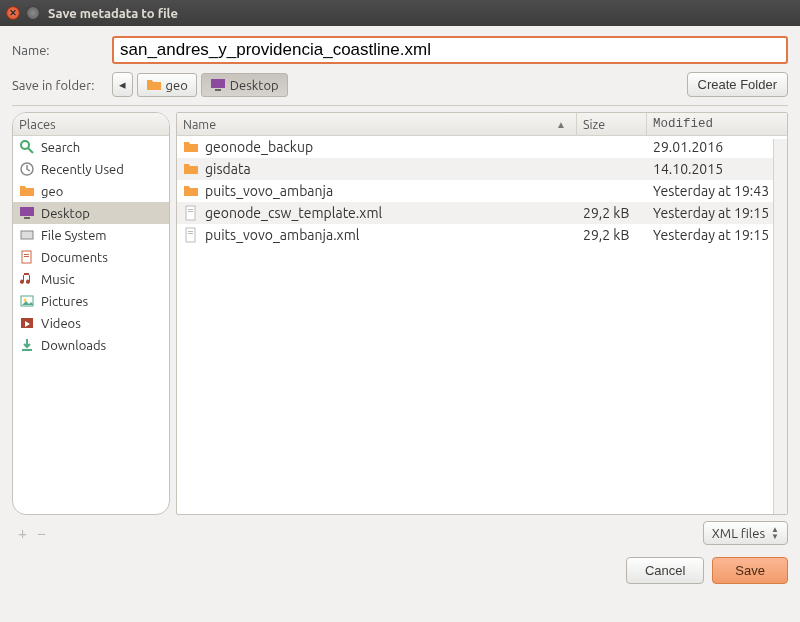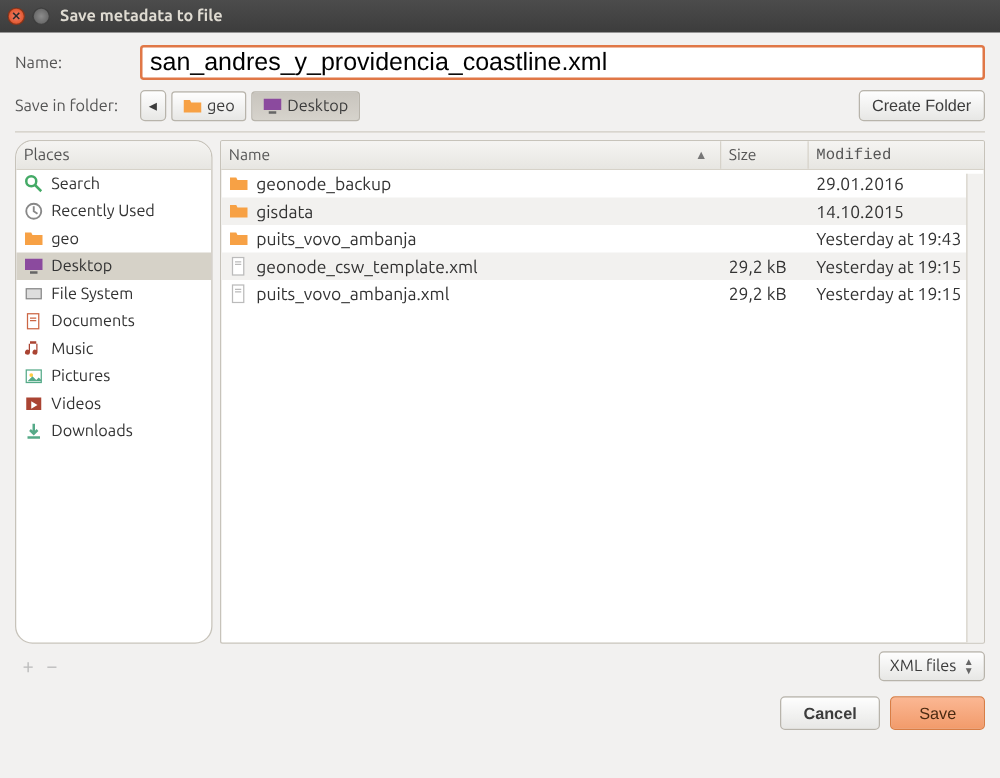--- a/index.html
+++ b/index.html
@@ -36,21 +36,21 @@
   .dialog-body { padding: 10px 12px 4px 12px; }
 
   .row { display: flex; align-items: center; margin-bottom: 8px; }
   .row .label { width: 100px; color: #555; }
   .name-input {
     flex: 1;
     height: 28px;
     border: 2px solid #e07746;
     border-radius: 3px;
     padding: 2px 6px;
-    font-size: 20px;
+    font-size: 17px;
     background: #fff;
     outline: none;
   }
 
   .btn {
     background: linear-gradient(#fefefe,#e7e7e5);
     border: 1px solid #b8b4ab;
     border-radius: 4px;
     padding: 4px 10px;
     font-size: 13px;
@@ -165,21 +165,21 @@
   .action-row {
     display:flex; justify-content:flex-end; gap:8px;
     padding: 4px 0 8px 0;
   }
   .btn.primary {
     background: linear-gradient(#fbb793,#f29b6b);
     border-color: #d97d44;
     color: #4a2a12;
     padding: 5px 22px;
   }
-  .btn.cancel { padding: 5px 18px; font-weight: bold; }
+  .btn.cancel { padding: 5px 18px; }
 
   .sort-arrow { font-size:10px; color:#777; padding-right:4px;}
 </style>
 </head>
 <body>
 
 <div class="titlebar">
   <div class="win-controls">
     <div class="win-btn win-close">✕</div>
     <div class="win-btn win-min"></div>

